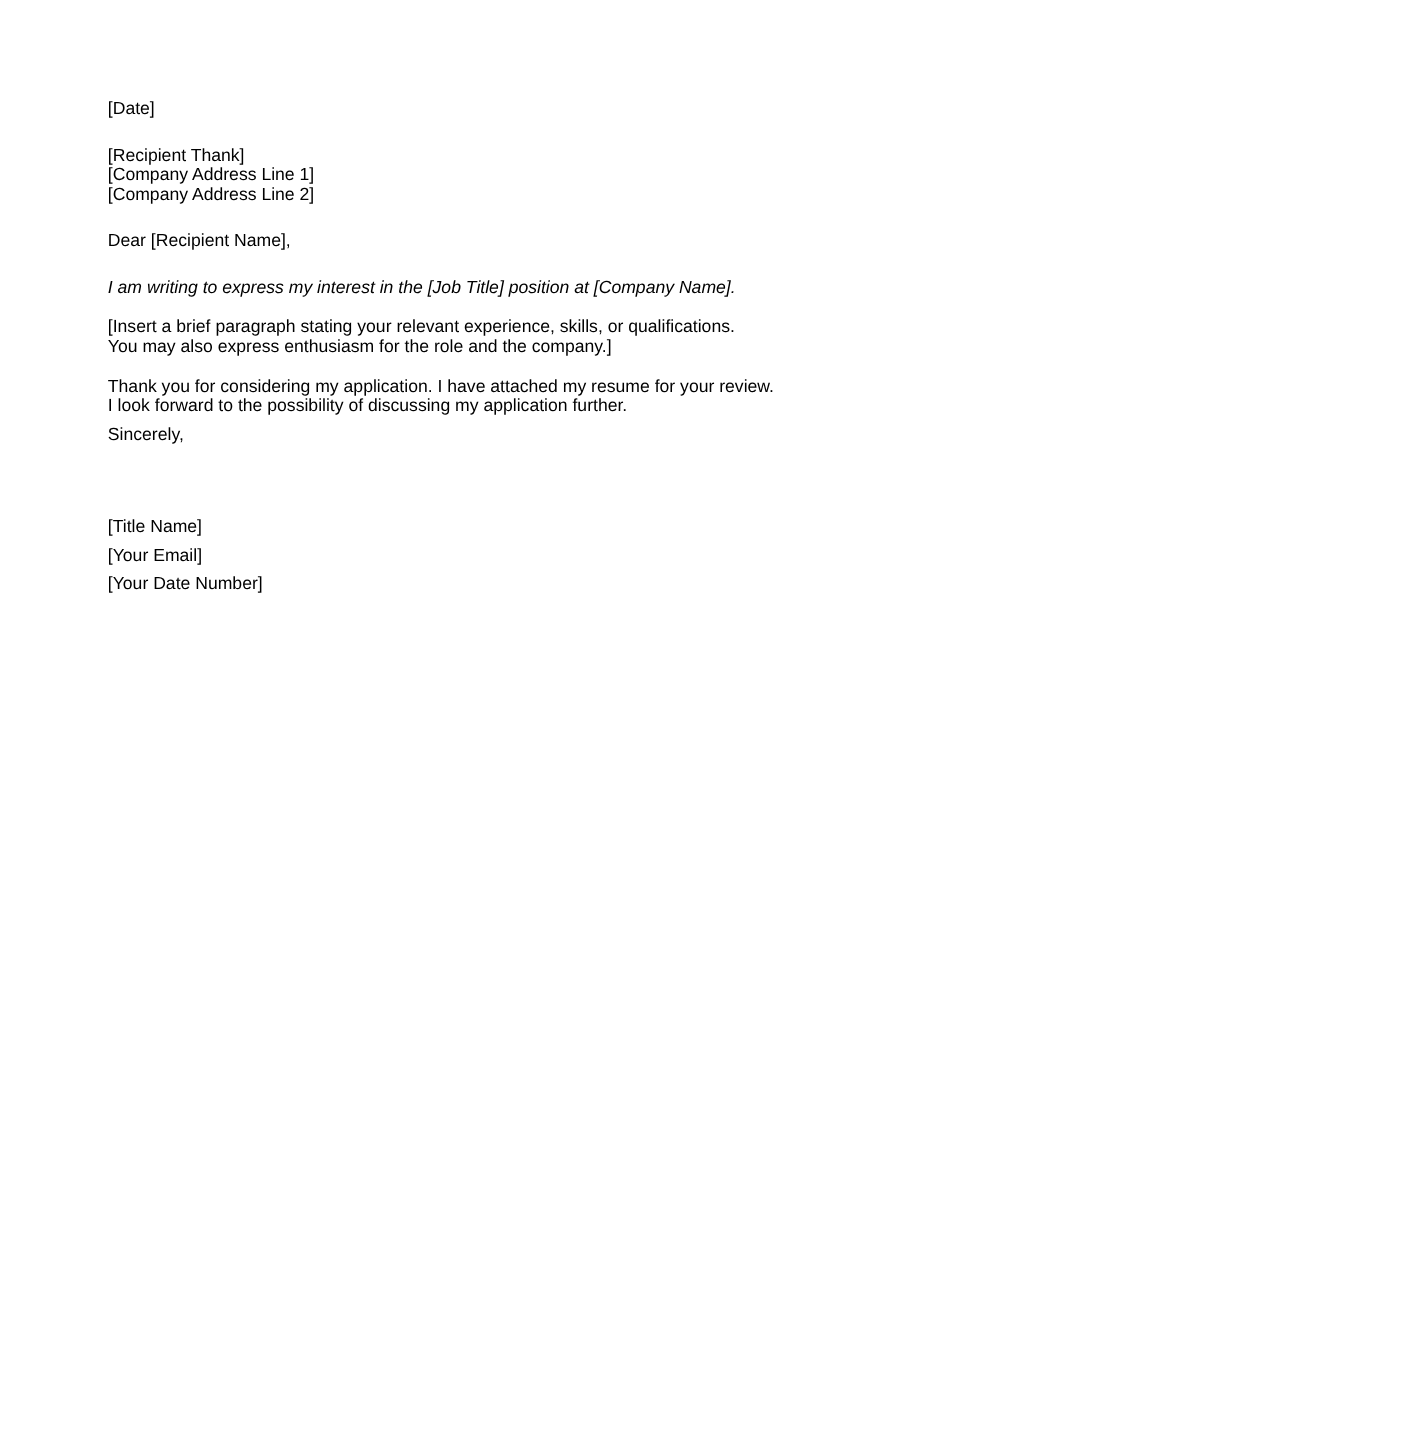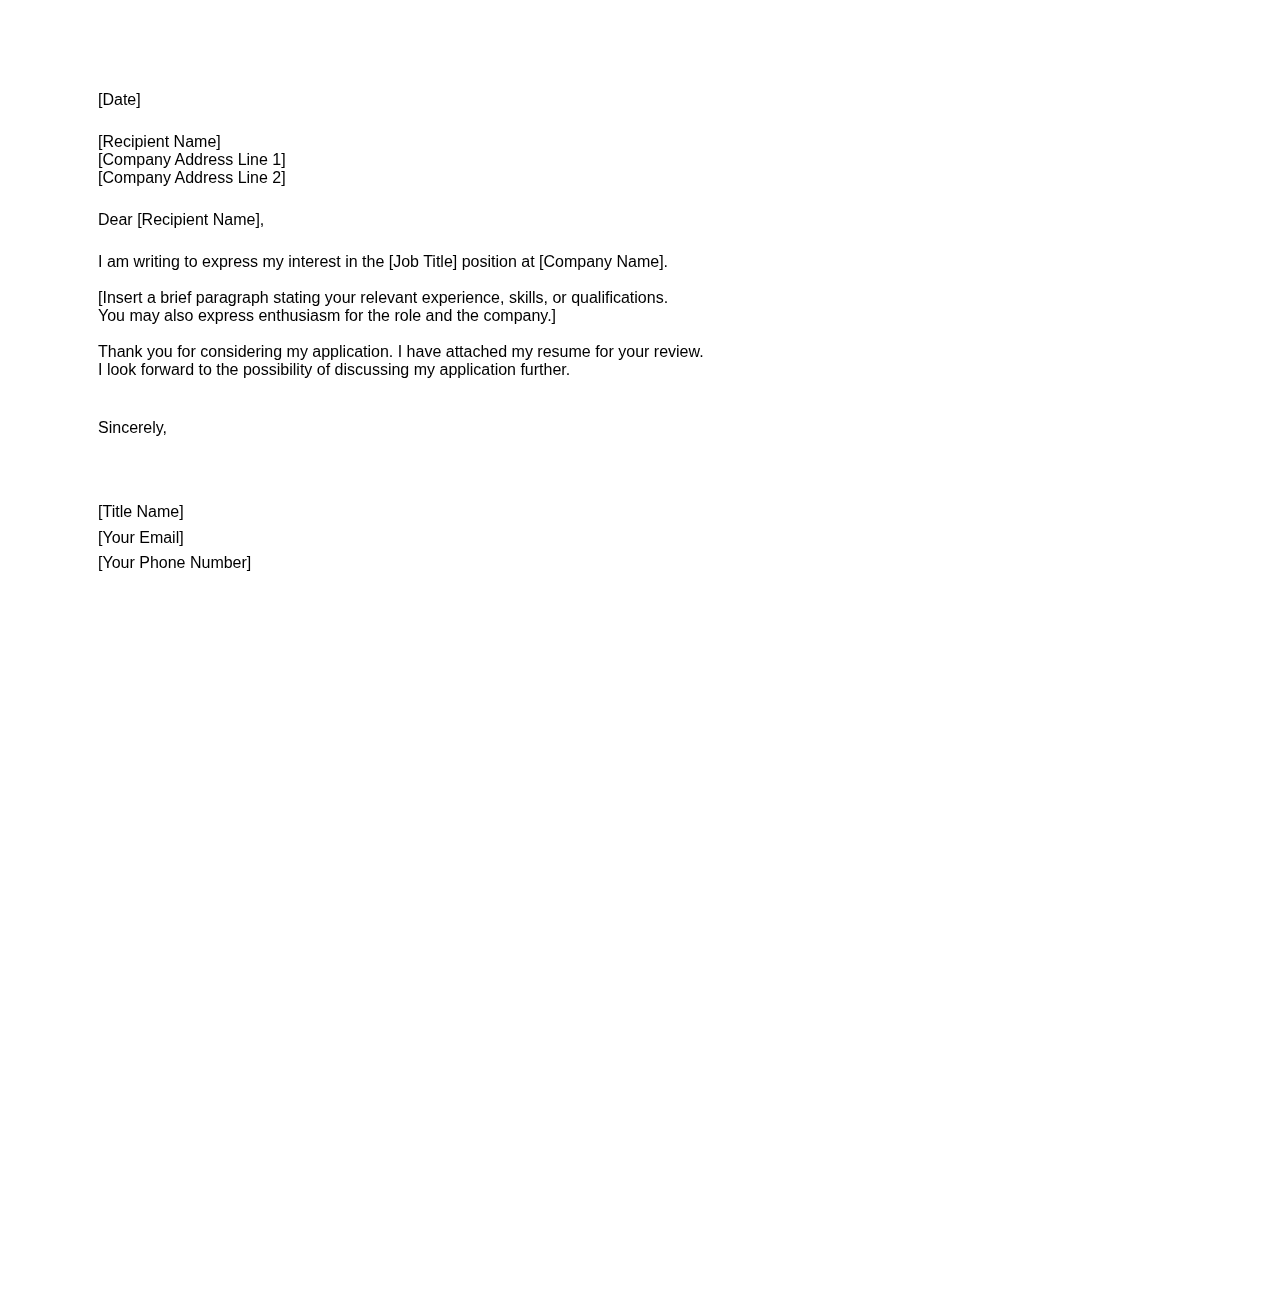--- a/index.html
+++ b/index.html
@@ -20,36 +20,36 @@
       position: absolute;
       left: 98px;
       top: 91px;
       width: 1000px;
     }
     .block { margin: 0; }
     .line { display: block; white-space: pre; }
     .date { margin-bottom: 24px; }
     .recipient { margin-bottom: 24px; }
     .salutation { margin-bottom: 24px; }
-    .p1 { margin-bottom: 18px; }
+    .p1 { margin-bottom: 18px; font-style: italic; }
     .p2 { margin-bottom: 18px; }
-    .p3 { margin-bottom: 40px; }
+    .p3 { margin-bottom: 8px; }
     .closing { margin-bottom: 62px; }
     .signature .line { line-height: 25.5px; }
   </style>
 </head>
 <body>
 
 <div class="letter">
   <div class="block date">
     <span class="line">[Date]</span>
   </div>
 
   <div class="block recipient">
-    <span class="line">[Recipient Name]</span>
+    <span class="line">[Recipient Thank]</span>
     <span class="line">[Company Address Line 1]</span>
     <span class="line">[Company Address Line 2]</span>
   </div>
 
   <div class="block salutation">
     <span class="line">Dear [Recipient Name],</span>
   </div>
 
   <div class="block p1">
     <span class="line">I am writing to express my interest in the [Job Title] position at [Company Name].</span>
@@ -65,15 +65,15 @@
     <span class="line">I look forward to the possibility of discussing my application further.</span>
   </div>
 
   <div class="block closing">
     <span class="line">Sincerely,</span>
   </div>
 
   <div class="block signature">
     <span class="line">[Title Name]</span>
     <span class="line">[Your Email]</span>
-    <span class="line">[Your Phone Number]</span>
+    <span class="line">[Your Date Number]</span>
   </div>
 </div>
 
 </body></html>

